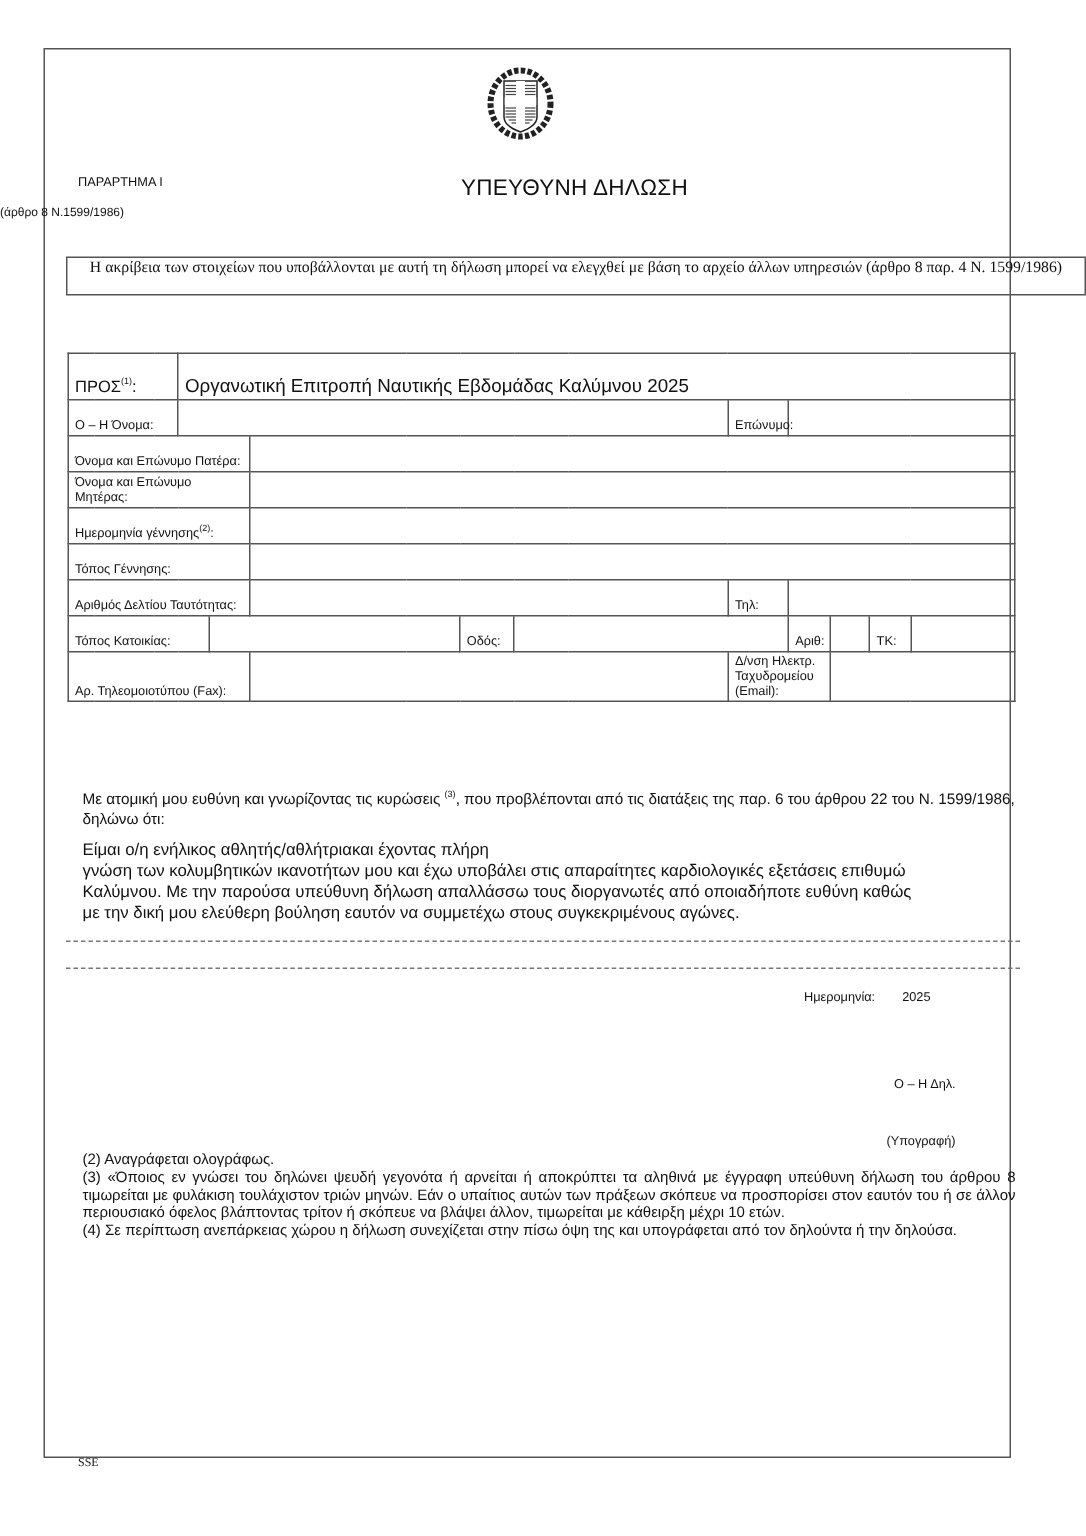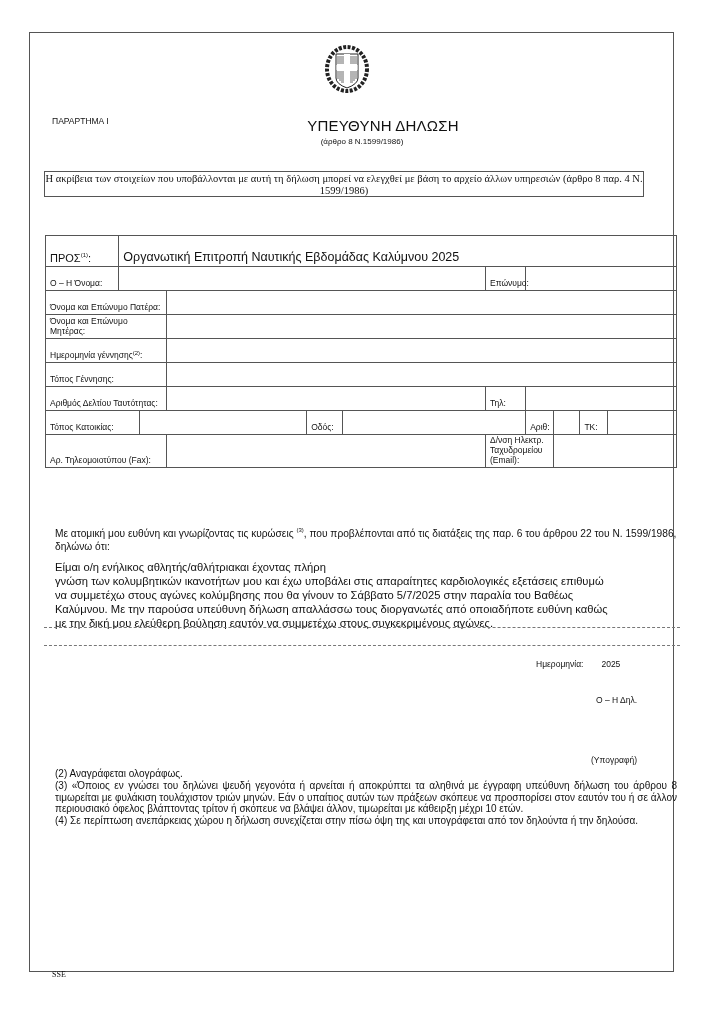--- a/index.html
+++ b/index.html
@@ -4,40 +4,40 @@
 <style>
   html, body { margin: 0; padding: 0; background: #fff; }
   body { width: 724px; height: 1024px; position: relative; overflow: hidden;
          font-family: "Liberation Sans", sans-serif; color: #111; }
   .frame { position: absolute; left: 29px; top: 32px; width: 645px; height: 940px;
            border: 1px solid #555; box-sizing: border-box; }
   .abs { position: absolute; }
   .emblem { left: 322px; top: 44px; width: 50px; height: 52px; }
   .annex { left: 52px; top: 116px; font-size: 8.5px; }
   .title { left: 0; width: 724px; top: 117px; text-align: center; font-size: 15px; font-weight: normal; letter-spacing: 0.2px; padding-left: 21px; }
-  .subtitle { left: 0; width: 724px; top: 137px; text-align: center; font-size: 8px; }
-  .notice { left: 44px; top: 171px; width: 600px; height: 26px; border: 1px solid #555;
+  .subtitle { left: 0; width: 724px; top: 137px; text-align: left; font-size: 8px; }
+  .notice { left: 44px; top: 171px; width: 680px; height: 26px; border: 1px solid #555;
             box-sizing: border-box; font-family: "Liberation Serif", serif; font-size: 10.5px;
             text-align: center; line-height: 12px; padding-top: 1px; }
   table.form { position: absolute; left: 45px; top: 235px; width: 632px; border-collapse: collapse; table-layout: fixed; }
   table.form td { border: 1px solid #555; padding: 0 4px 2px 4px; vertical-align: bottom; font-size: 8.5px; }
   table.form tr { height: 24px; }
   table.form tr.r-pros { height: 31px; }
   table.form tr.r-fax { height: 33px; }
   .pros-label { font-size: 11px; }
   .pros-value { font-size: 12.5px; }
   sup { font-size: 6px; vertical-align: top; line-height: 6px; }
   .decl { left: 55px; top: 527px; width: 622px; font-size: 10.2px; line-height: 13px; }
   .body-text { left: 55px; top: 560px; width: 622px; font-size: 11.2px; line-height: 14px; }
   .body-text .line { white-space: nowrap; display: block; }
   .body-text .split { display: flex; width: 560px; }
   .dash { left: 44px; width: 636px; height: 0; border-top: 1px dashed #777; }
   .date-row { left: 536px; top: 659px; font-size: 8.5px; }
   .date-row span.yr { margin-left: 18px; }
-  .decl-sig { left: 596px; top: 695px; font-size: 8.5px; text-align: center; }
+  .decl-sig { left: 596px; top: 717px; font-size: 8.5px; text-align: center; }
   .signature { left: 591px; top: 731px; font-size: 8.5px; margin-top: 24px; }
   .footnotes { left: 55px; top: 768px; width: 622px; font-size: 10px; line-height: 11.8px; text-align: justify; }
   .footnotes p { margin: 0; }
   .sse { left: 52px; top: 970px; font-family: "Liberation Serif", serif; font-size: 8px; }
 </style>
 </head>
 <body>
 
 <div class="frame"></div>
 
@@ -150,21 +150,20 @@
 <div class="abs decl">
   <span>Με ατομική μου ευθύνη και γνωρίζοντας τις κυρώσεις </span><sup>(3)</sup><span>, που προβλέπονται από τις διατάξεις της παρ. 6 του άρθρου 22 του Ν. 1599/1986, δηλώνω ότι:</span>
 </div>
 
 <div class="abs body-text">
   <span class="line split">
     <span>Είμαι ο/η ενήλικος αθλητής/αθλήτρια</span>
     <span>και έχοντας πλήρη</span>
   </span>
   <span class="line">γνώση των κολυμβητικών ικανοτήτων μου και έχω υποβάλει στις απαραίτητες καρδιολογικές εξετάσεις επιθυμώ</span>
-  <span class="line">να συμμετέχω στους αγώνες κολύμβησης που θα γίνουν το Σάββατο 5/7/2025 στην παραλία του Βαθέως</span>
   <span class="line">Καλύμνου. Με την παρούσα υπεύθυνη δήλωση απαλλάσσω τους διοργανωτές από οποιαδήποτε ευθύνη καθώς</span>
   <span class="line">με την δική μου ελεύθερη βούληση εαυτόν να συμμετέχω στους συγκεκριμένους αγώνες.</span>
 </div>
 
 <div class="abs dash" style="top:627px;"></div>
 <div class="abs dash" style="top:645px;"></div>
 
 <div class="abs date-row">
   <span>Ημερομηνία:</span><span class="yr">2025</span>
 </div>

